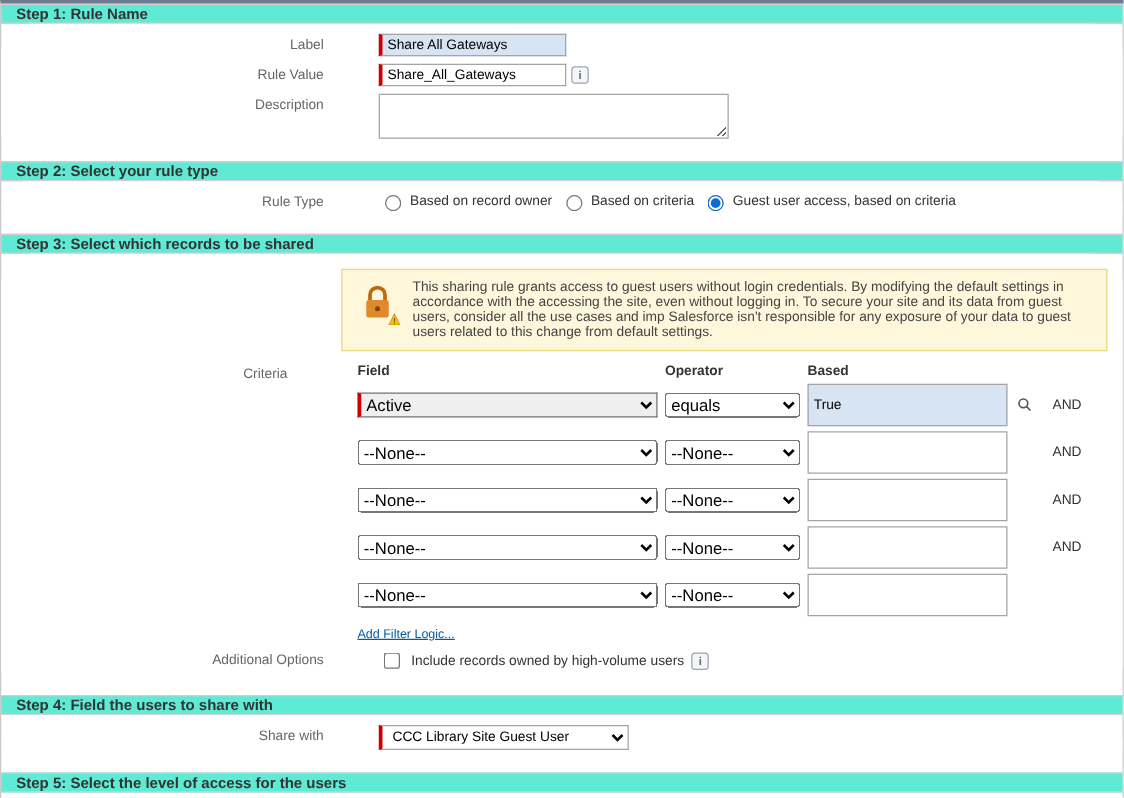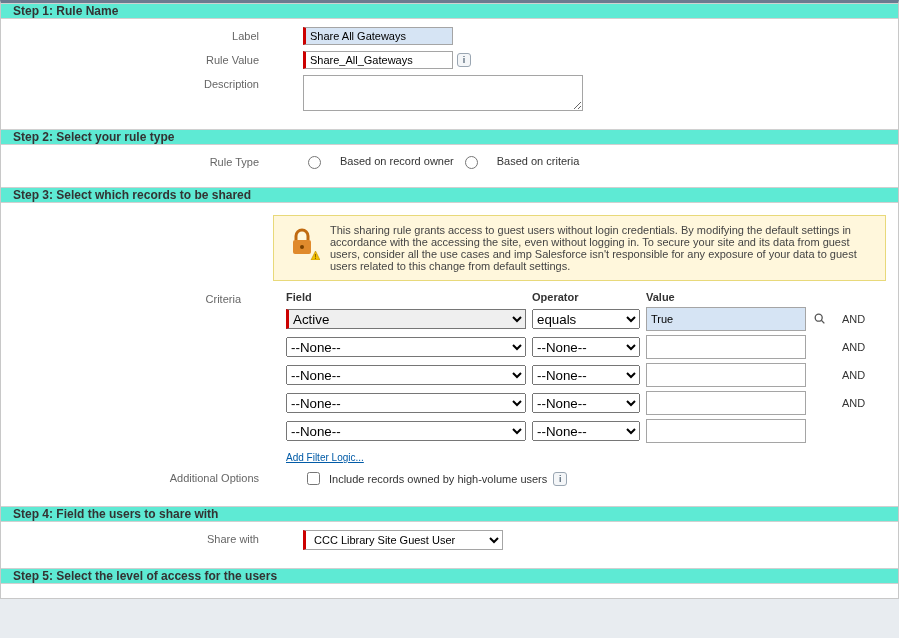--- a/index.html
+++ b/index.html
@@ -75,60 +75,60 @@
     width: 14px; height: 14px;
     border: 1px solid #9aa6b2;
     border-radius: 3px;
     background: #f4f6f8;
     color: #5a6a7a;
     font-weight: bold;
     font-size: 9px;
     cursor: pointer;
   }
   .radio-group { display: flex; align-items: center; gap: 6px; flex-wrap: wrap; }
-  .radio-group label { display: flex; align-items: center; gap: 16px; color: #333; }
+  .radio-group label { display: flex; align-items: center; gap: 4px; color: #333; }
   .radio-group input[type=radio] { accent-color: #0d6ad4; }
   .warning-box {
     display: flex;
     gap: 10px;
     background: #fff7dc;
     border: 1px solid #e8d97a;
     padding: 8px 10px;
     margin: 4px 0 10px 260px;
     color: #444;
     font-size: 11px;
     align-items: flex-start;
   }
   .warn-icon {
     width: 36px; height: 36px;
     flex: 0 0 36px;
     position: relative;
   }
   .warn-icon svg { width: 100%; height: 100%; }
   .criteria-table {
-    margin-left: 1px;
+    margin-left: 12px;
   }
   .criteria-head {
     display: grid;
     grid-template-columns: 240px 108px 160px 20px 48px;
     gap: 6px;
     font-weight: bold;
     font-size: 11px;
     color: #333;
     margin-bottom: 4px;
   }
   .criteria-row {
     display: grid;
     grid-template-columns: 240px 108px 160px 20px 48px;
     gap: 6px;
     align-items: center;
     margin-bottom: 4px;
   }
   .criteria-row select { width: 100%; height: 20px; }
-  .criteria-row input[type=text] { width: 100%; height: 24px; border: 1px solid #a5a5a5; padding: 2px 4px; font-size: 11px;}
+  .criteria-row input[type=text] { width: 100%; height: 34px; border: 1px solid #a5a5a5; padding: 2px 4px; font-size: 11px;}
   .criteria-and { font-size: 11px; color: #333; padding-left: 4px; }
   .lookup-icon {
     width: 16px; height: 16px;
     display: inline-flex; align-items: center; justify-content: center;
     cursor: pointer;
   }
   .lookup-icon svg { width: 14px; height: 14px; }
   .link-action {
     color: #015ba7;
     text-decoration: underline;
@@ -171,20 +171,24 @@
     <div class="form-row">
       <div class="form-label">Rule Type</div>
       <div class="form-field radio-group">
         <label>
           <input type="radio" name="rt" style="">
           <span>Based on record owner</span>
         </label>
         <label>
           <input type="radio" name="rt" style="">
           <span>Based on criteria</span>
+        </label>
+        <label>
+          <input type="radio" name="rt" checked="" style="">
+          <span>Guest user access, based on criteria</span>
         </label>
       </div>
     </div>
   </div>
 
   <div class="step-header">Step 3: Select which records to be shared</div>
   <div class="step-body">
 
     <div class="warning-box">
       <span class="warn-icon">
@@ -199,21 +203,21 @@
       <div>This sharing rule grants access to guest users without login credentials. By modifying the default settings in accordance with the accessing the site, even without logging in. To secure your site and its data from guest users, consider all the use cases and imp Salesforce isn't responsible for any exposure of your data to guest users related to this change from default settings.</div>
     </div>
 
     <div class="form-row" style="align-items:flex-start">
       <div class="form-label" style="padding-top:2px">Criteria</div>
       <div class="form-field" style="display:block">
         <div class="criteria-table">
           <div class="criteria-head">
             <div>Field</div>
             <div>Operator</div>
-            <div>Value</div>
+            <div>Based</div>
             <div></div>
               <div></div>
           </div>
           <div id="criteria-rows">
               <div class="criteria-row">
                 <select class="req-left-border"><option>Active</option></select>
                 <select><option>equals</option></select>
                 <input type="text" class="val-selected" value="True" style="">
                 <span class="lookup-icon">
                   <svg viewBox="0 0 16 16">

